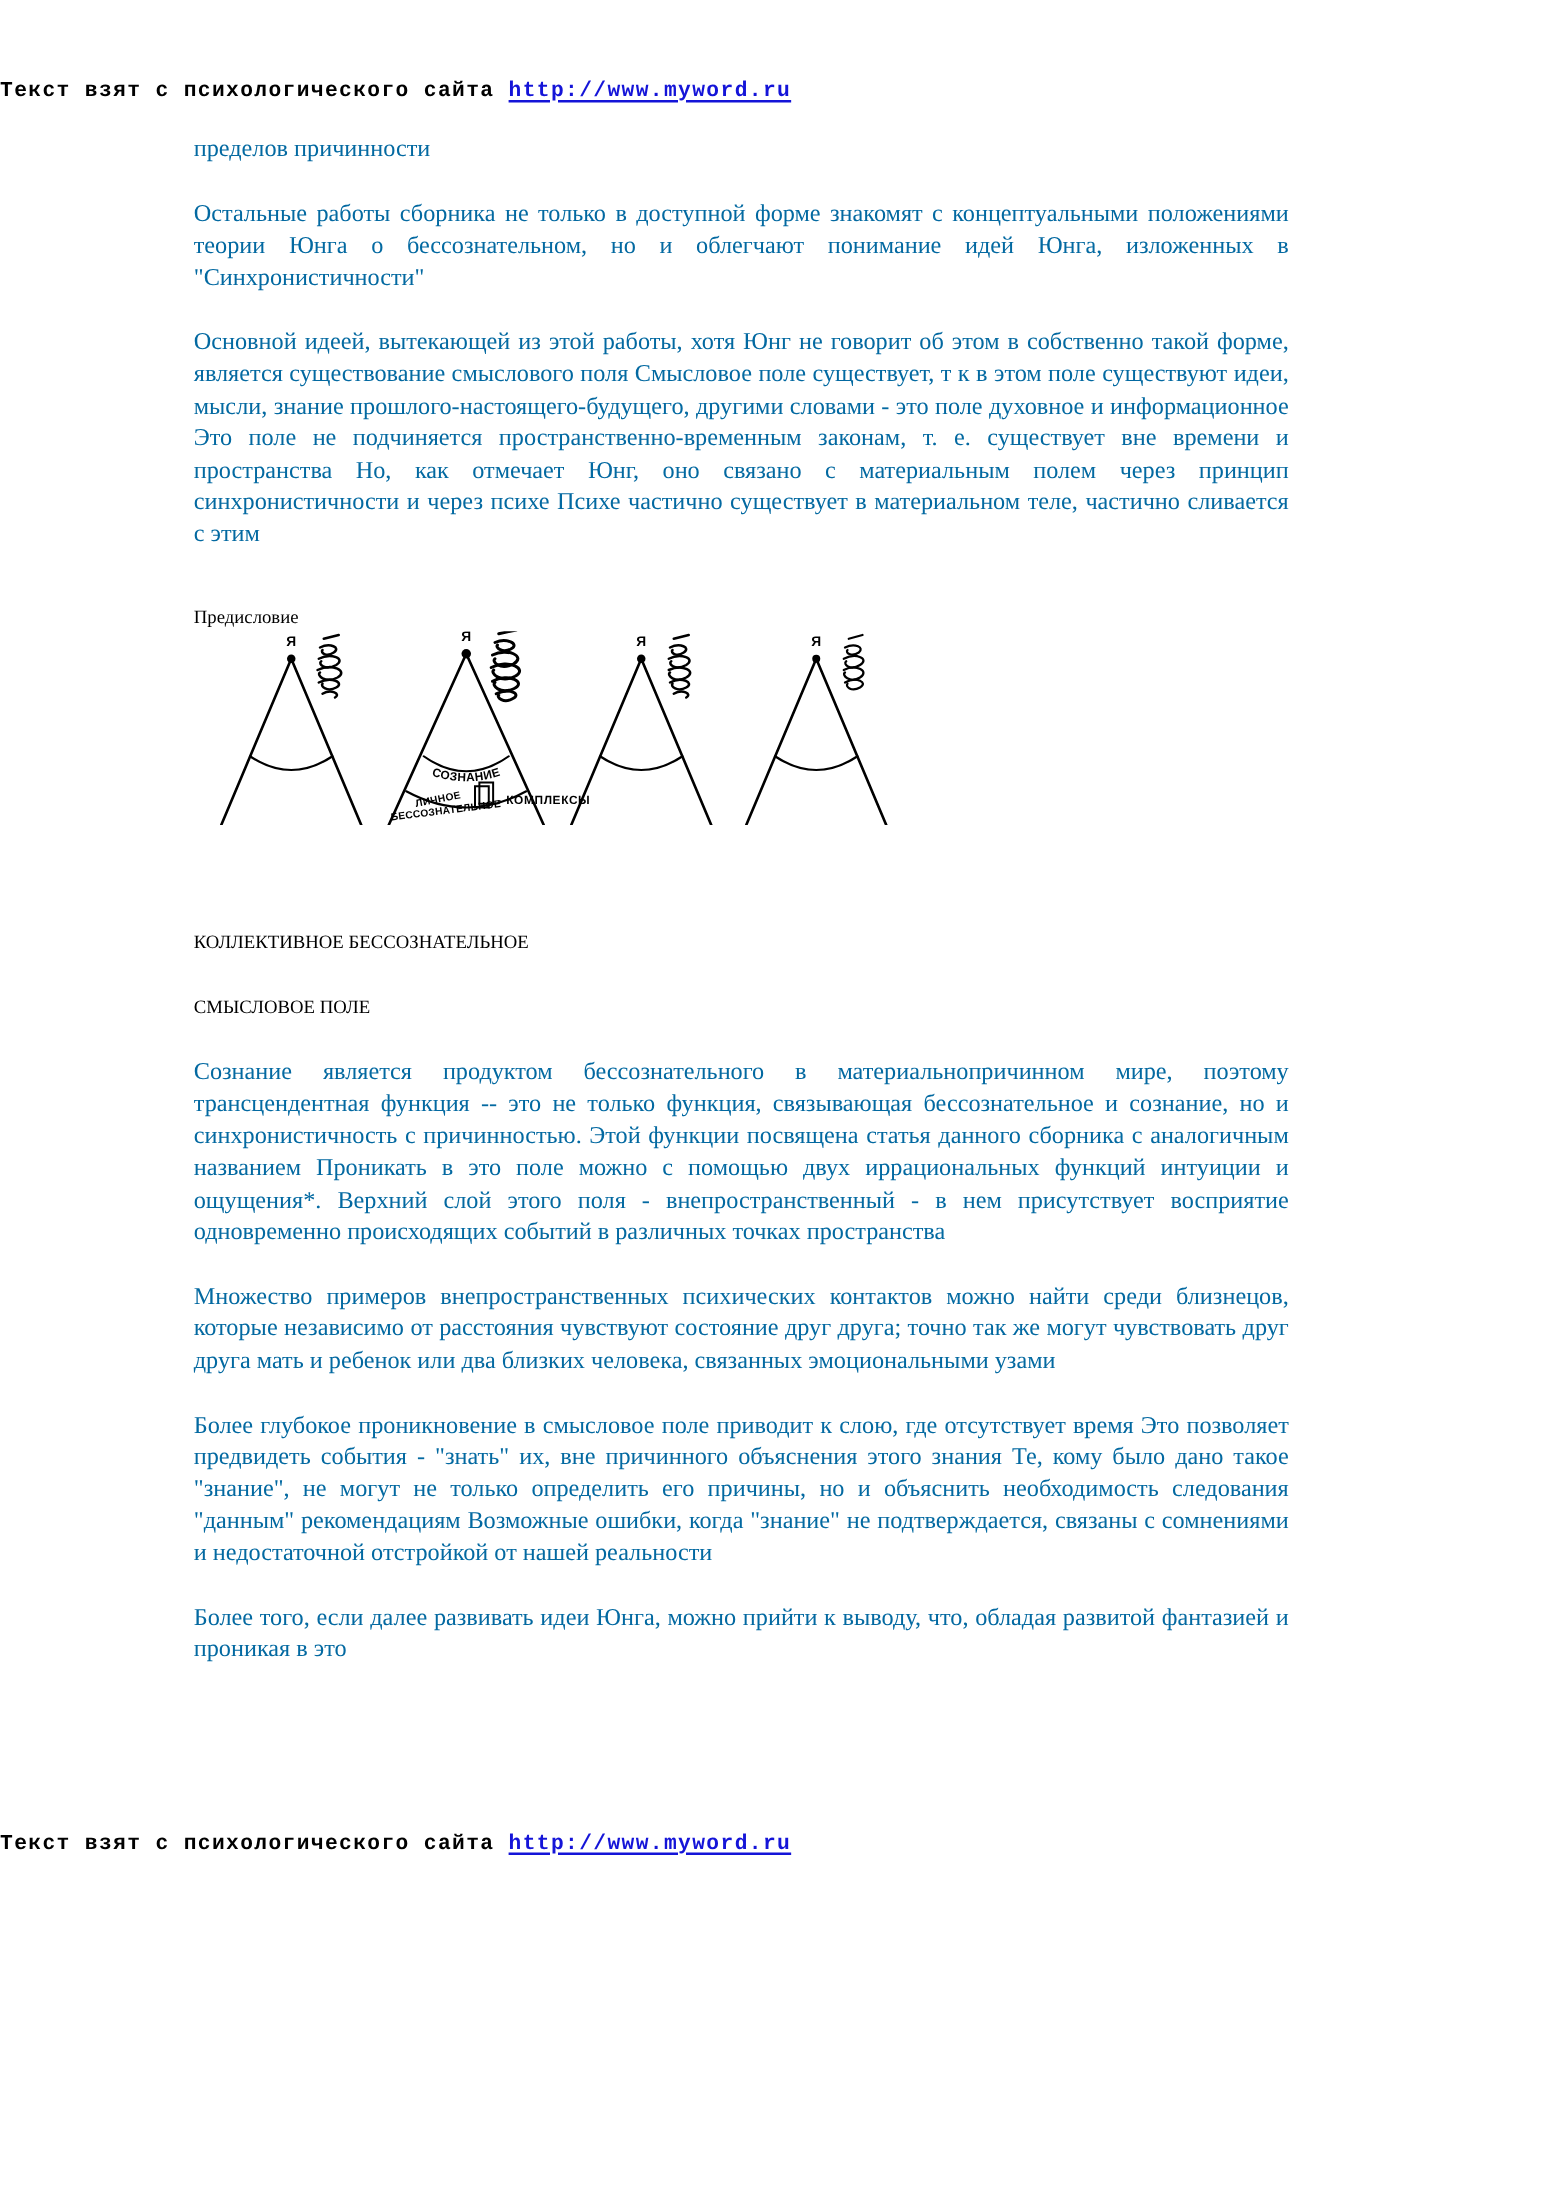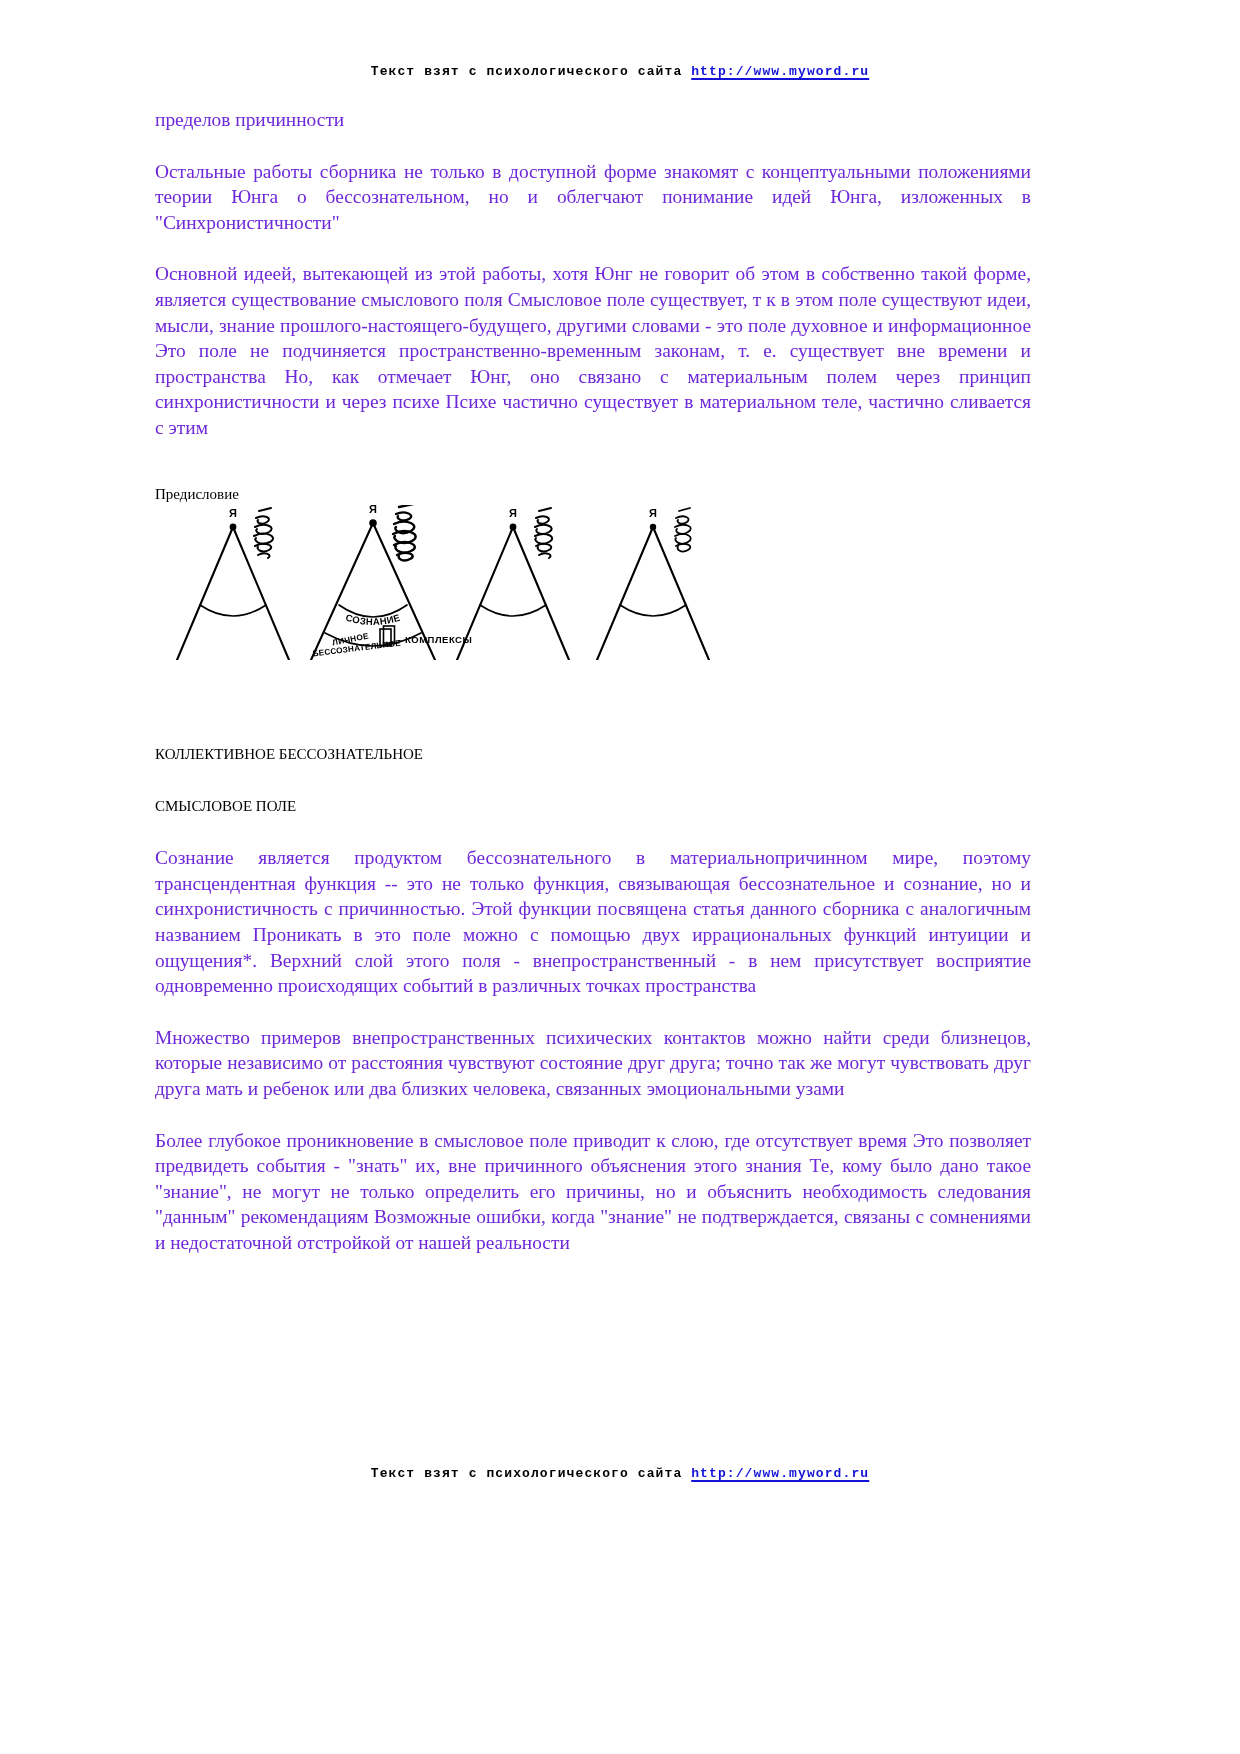--- a/index.html
+++ b/index.html
@@ -22,23 +22,22 @@
     width: 1240px;
     height: 1754px;
     background: #fff;
   }
 
   
   .banner {
     position: absolute;
     left: 0;
     width: 1240px;
-    text-align: center;
     font-family: "Liberation Mono", "DejaVu Sans Mono", monospace;
-    font-size: 13px;
+    font-size: 17px;
     font-weight: bold;
     letter-spacing: 1.1px;
     white-space: nowrap;
     color: #000;
   }
   .banner-top { top: 64px; }
   .banner-bottom { top: 1466px; }
   .banner .url {
     color: #1414d8;
     text-decoration: underline;
@@ -52,21 +51,21 @@
     left: 155px;
     width: 876px;
   }
 
   p.body {
     margin: 0;
     font-size: 19.4px;
     line-height: 25.6px;
     text-align: justify;
     text-justify: inter-word;
-    color: #6d28d9;
+    color: #0369a1;
   }
   p.nojust { text-align: left; }
   .gap-m { height: 26px; }
 
   .heading {
     margin: 0;
     font-size: 15px;
     line-height: 25.6px;
     font-weight: normal;
     text-align: left;
@@ -225,20 +224,21 @@
     <div class="gap-m"></div>
 
     <p class="body">Множество примеров внепространственных психических контактов можно найти среди близнецов, которые независимо от расстояния чувствуют состояние друг друга; точно так же могут чувствовать друг друга мать и ребенок или два близких человека, связанных эмоциональными узами</p>
 
     <div class="gap-m"></div>
 
     <p class="body">Более глубокое проникновение в смысловое поле приводит к слою, где отсутствует время Это позволяет предвидеть события - "знать" их, вне причинного объяснения этого знания Те, кому было дано такое "знание", не могут не только определить его причины, но и объяснить необходимость следования "данным" рекомендациям Возможные ошибки, когда "знание" не подтверждается, связаны с сомнениями и недостаточной отстройкой от нашей реальности</p>
 
     <div class="gap-m"></div>
 
+    <p class="body">Более того, если далее развивать идеи Юнга, можно прийти к выводу, что, обладая развитой фантазией и проникая в это</p>
 
     <div class="gap-m"></div>
 
   </div>
 
   <div class="banner banner-bottom">
     <span>Текст взят с психологического сайта </span><span class="url">http://www.myword.ru</span>
   </div>
 
 </div>

